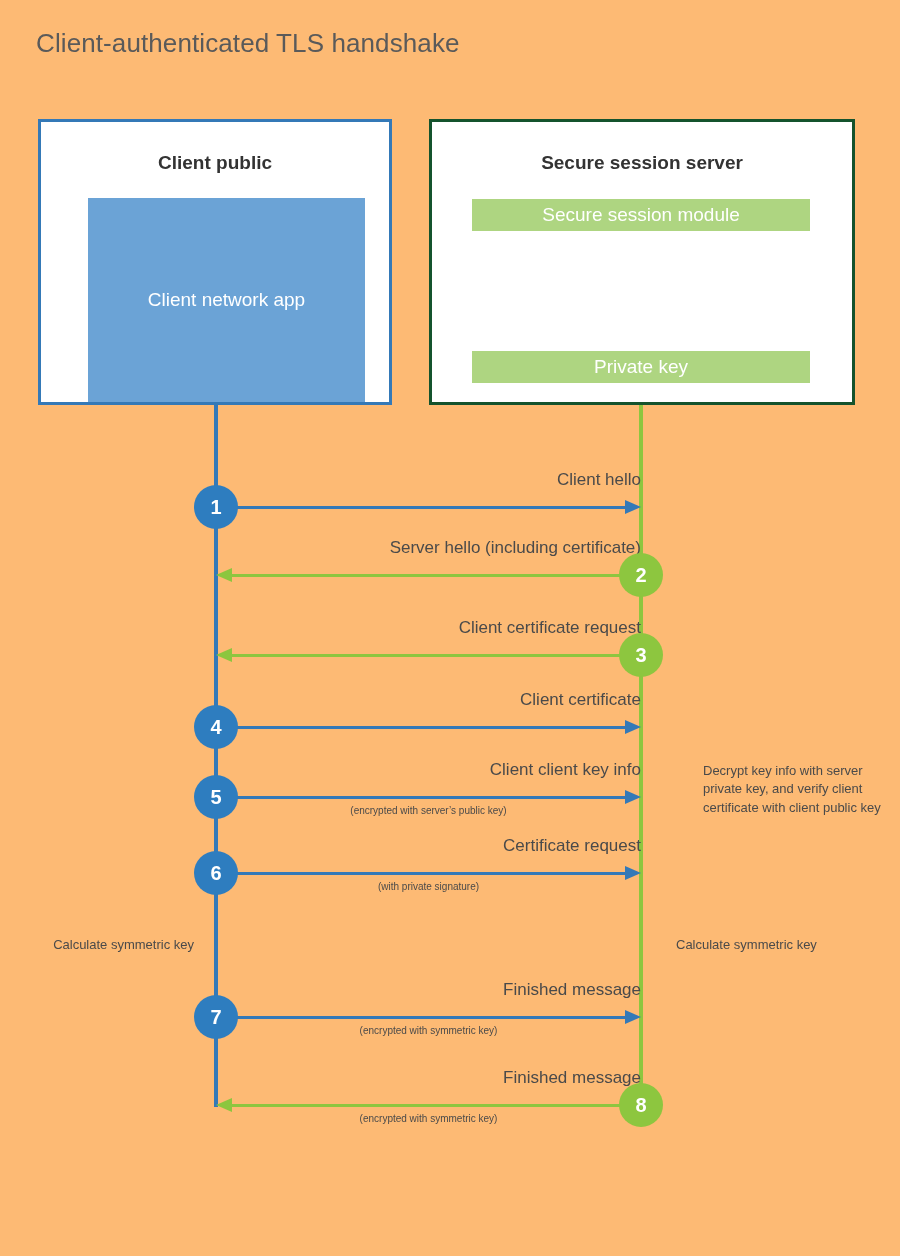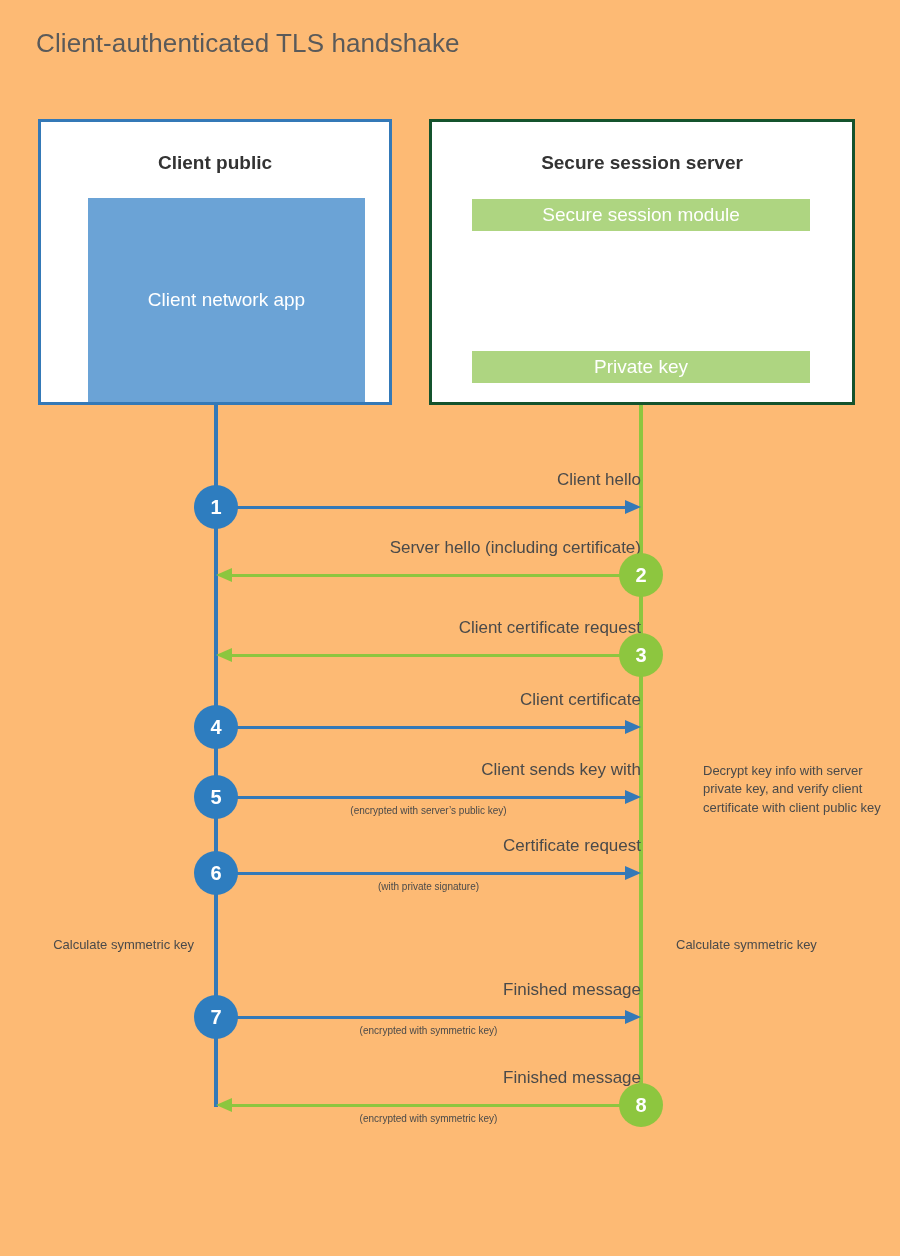--- a/index.html
+++ b/index.html
@@ -276,21 +276,21 @@
   </div>
 
   <div class="msg-row" style="top:727px">
     <div class="msg-label">Client certificate</div>
     <div class="shaft to-server blue"></div>
     <div class="head right"></div>
     <div class="badge client-side">4</div>
   </div>
 
   <div class="msg-row" style="top:797px">
-    <div class="msg-label">Client sends key with</div>
+    <div class="msg-label">Client client key info</div>
     <div class="shaft to-server blue"></div>
     <div class="head right"></div>
     <div class="badge client-side">5</div>
     <div class="msg-sublabel">(encrypted with server’s public key)</div>
   </div>
 
   <div class="msg-row" style="top:873px">
     <div class="msg-label">Certificate request</div>
     <div class="shaft to-server blue"></div>
     <div class="head right"></div>

